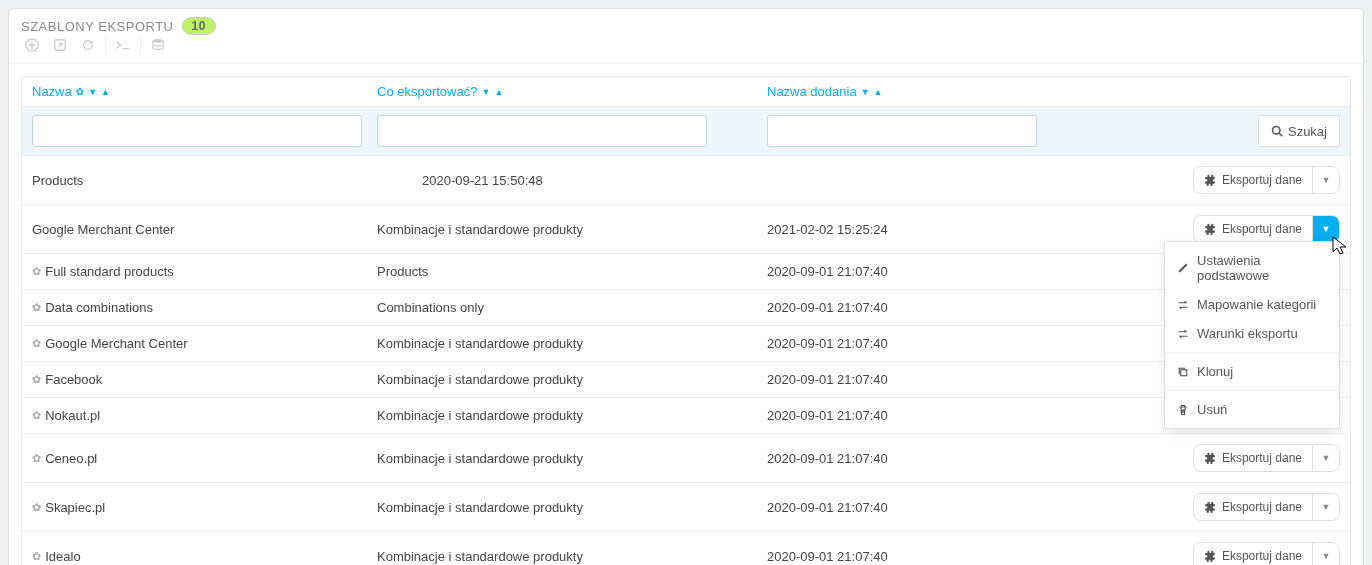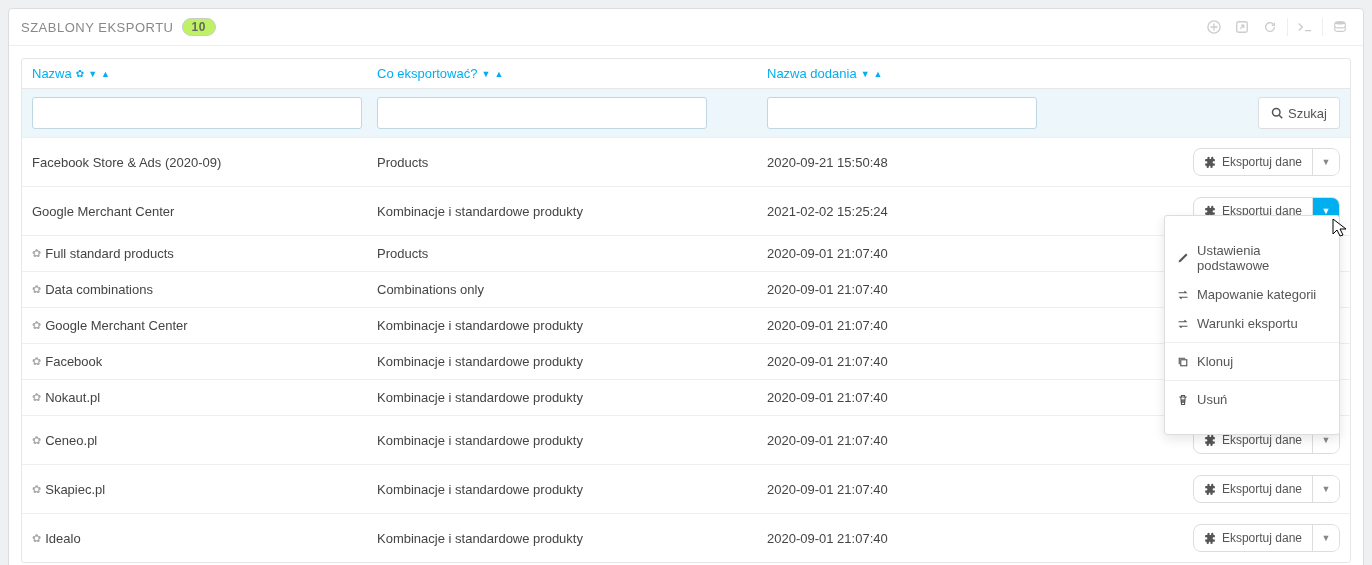--- a/index.html
+++ b/index.html
@@ -13,20 +13,21 @@
 .panel {
   background: #fff;
   border: 1px solid #ddd;
   border-radius: 4px;
 }
 .panel-header {
   display: flex;
   justify-content: space-between;
   padding: 8px 12px;
   border-bottom: 1px solid #eee;
+  flex-direction: column;
 }
 .panel-title {
   font-size: 13px;
   color: #888;
   letter-spacing: 0.5px;
   display: flex;
   align-items: center;
   gap: 8px;
 }
 .badge {
@@ -152,28 +153,28 @@
   background: #00aff0;
   color: #fff;
 }
 .btn-dd.closed {
   background: #fff;
   color: #888;
 }
 .dropdown {
   position: absolute;
   right: 10px;
-  top: 28px;
+  top: 36px;
   width: 176px;
   background: #fff;
   border: 1px solid #ddd;
   border-radius: 3px;
   box-shadow: 0 4px 12px rgba(0,0,0,0.1);
   z-index: 10;
-  padding: 20px 0;
+  padding: 4px 0;
 }
 .dropdown .ditem {
   padding: 7px 12px;
   font-size: 13px;
   color: #555;
   display: flex;
   align-items: center;
   gap: 8px;
   cursor: pointer;
 }
@@ -268,23 +269,20 @@
                 <path d="M11 11l4 4"></path>
               </svg>
           </span>
           <span>Szukaj</span>
         </button>
       </div>
     </div>
 
     <div id="rows-container">
         <div class="row">
-          <div class="col-name">
-            <span>Facebook Store &amp; Ads (2020-09)</span>
-          </div>
           <div class="col-what">Products</div>
           <div class="col-date">2020-09-21 15:50:48</div>
           <div class="col-action">
             <div class="btn-group">
               <div class="btn-export">
                 <span>
                   <svg width="12" height="12" viewBox="0 0 16 16" fill="currentColor">
                     <path d="M6 1a1.5 1.5 0 0 1 1.5 1.5V4h2V2.5a1.5 1.5 0 1 1 3 0V4h1a1 1 0 0 1 1 1v2h-1.5a1.5 1.5 0 1 0 0 3H14.5v2a1 1 0 0 1-1 1h-2v1.5a1.5 1.5 0 1 1-3 0V13h-2v1.5a1.5 1.5 0 1 1-3 0V13H2.5a1 1 0 0 1-1-1v-2H3a1.5 1.5 0 1 0 0-3H1.5V5a1 1 0 0 1 1-1h2V2.5A1.5 1.5 0 0 1 6 1z"></path>
                   </svg>
                 </span>

